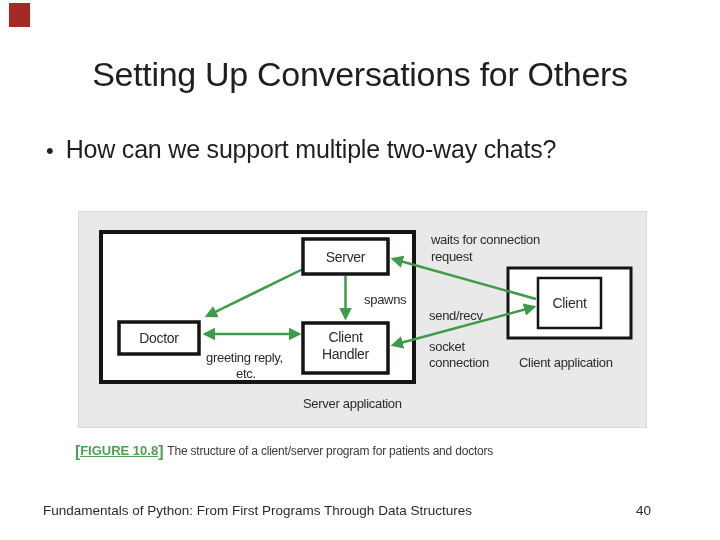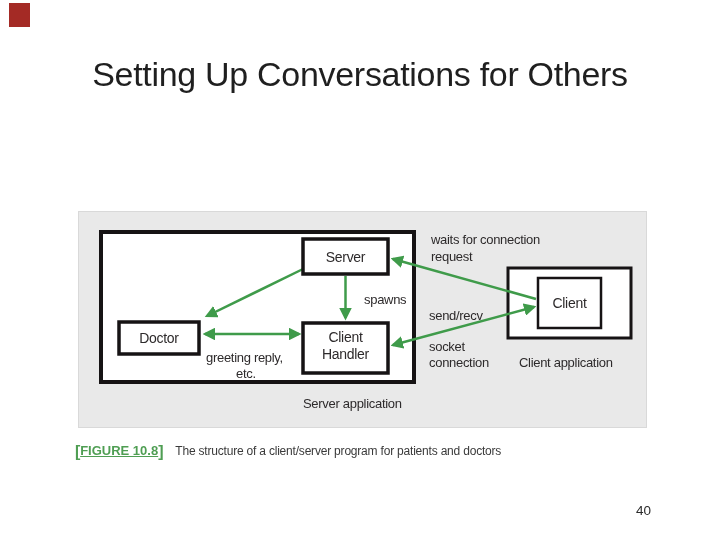--- a/index.html
+++ b/index.html
@@ -77,21 +77,21 @@
   #caption {
     position: absolute;
     left: 75px; top: 443px;
     font-size: 12px;
     letter-spacing: -0.2px;
     color: #3a3a3a;
     white-space: nowrap;
   }
   .cap-label { color: #4f9e53; font-weight: bold; font-size: 13px; letter-spacing: 0; text-decoration: underline; }
   .cap-bracket { color: #4f9e53; font-weight: bold; font-size: 16px; vertical-align: -2px; }
-  .cap-text { margin-left: 12px; }
+  .cap-text { margin-left: 4px; }
   #footer-left {
     position: absolute;
     left: 43px; top: 503px;
     font-size: 13.5px;
     color: #2b2b2b;
     white-space: nowrap;
   }
   #footer-page {
     position: absolute;
     right: 37px; top: 503px;
@@ -101,20 +101,23 @@
 </style>
 </head>
 <body>
 
 <div id="slide">
 
   <div id="accent-mark"></div>
 
   <div id="title">Setting Up Conversations for Others</div>
 
+  <div id="bullet-row">
+    <span id="bullet-dot">•</span><span id="bullet-text">How can we support multiple two-way chats?</span>
+  </div>
 
   <div id="figure-panel">
     <svg id="figure-svg" width="569" height="217" viewBox="0 0 569 217">
       <defs>
         <marker id="ah" viewBox="0 0 10 10" refX="8" refY="5" markerWidth="5" markerHeight="5" orient="auto-start-reverse">
           <path d="M0,0 L10,5 L0,10 Z" fill="#3f9b4a"></path>
         </marker>
       </defs>
 
       <rect class="diag-box" x="22" y="20" width="313" height="150" stroke-width="4"></rect>
@@ -148,15 +151,16 @@
       <text class="diag-label" x="157" y="166">etc.</text>
       <text class="diag-label" x="224" y="196">Server application</text>
       <text class="diag-label" x="440" y="155">Client application</text>
     </svg>
   </div>
 
   <div id="caption">
     <span class="cap-bracket">[</span><span class="cap-label">FIGURE 10.8</span><span class="cap-bracket">]</span><span class="cap-text">The structure of a client/server program for patients and doctors</span>
   </div>
 
+  <div id="footer-left">Fundamentals of Python: From First Programs Through Data Structures</div>
   <div id="footer-page">40</div>
 
 </div>
 
 </body></html>

